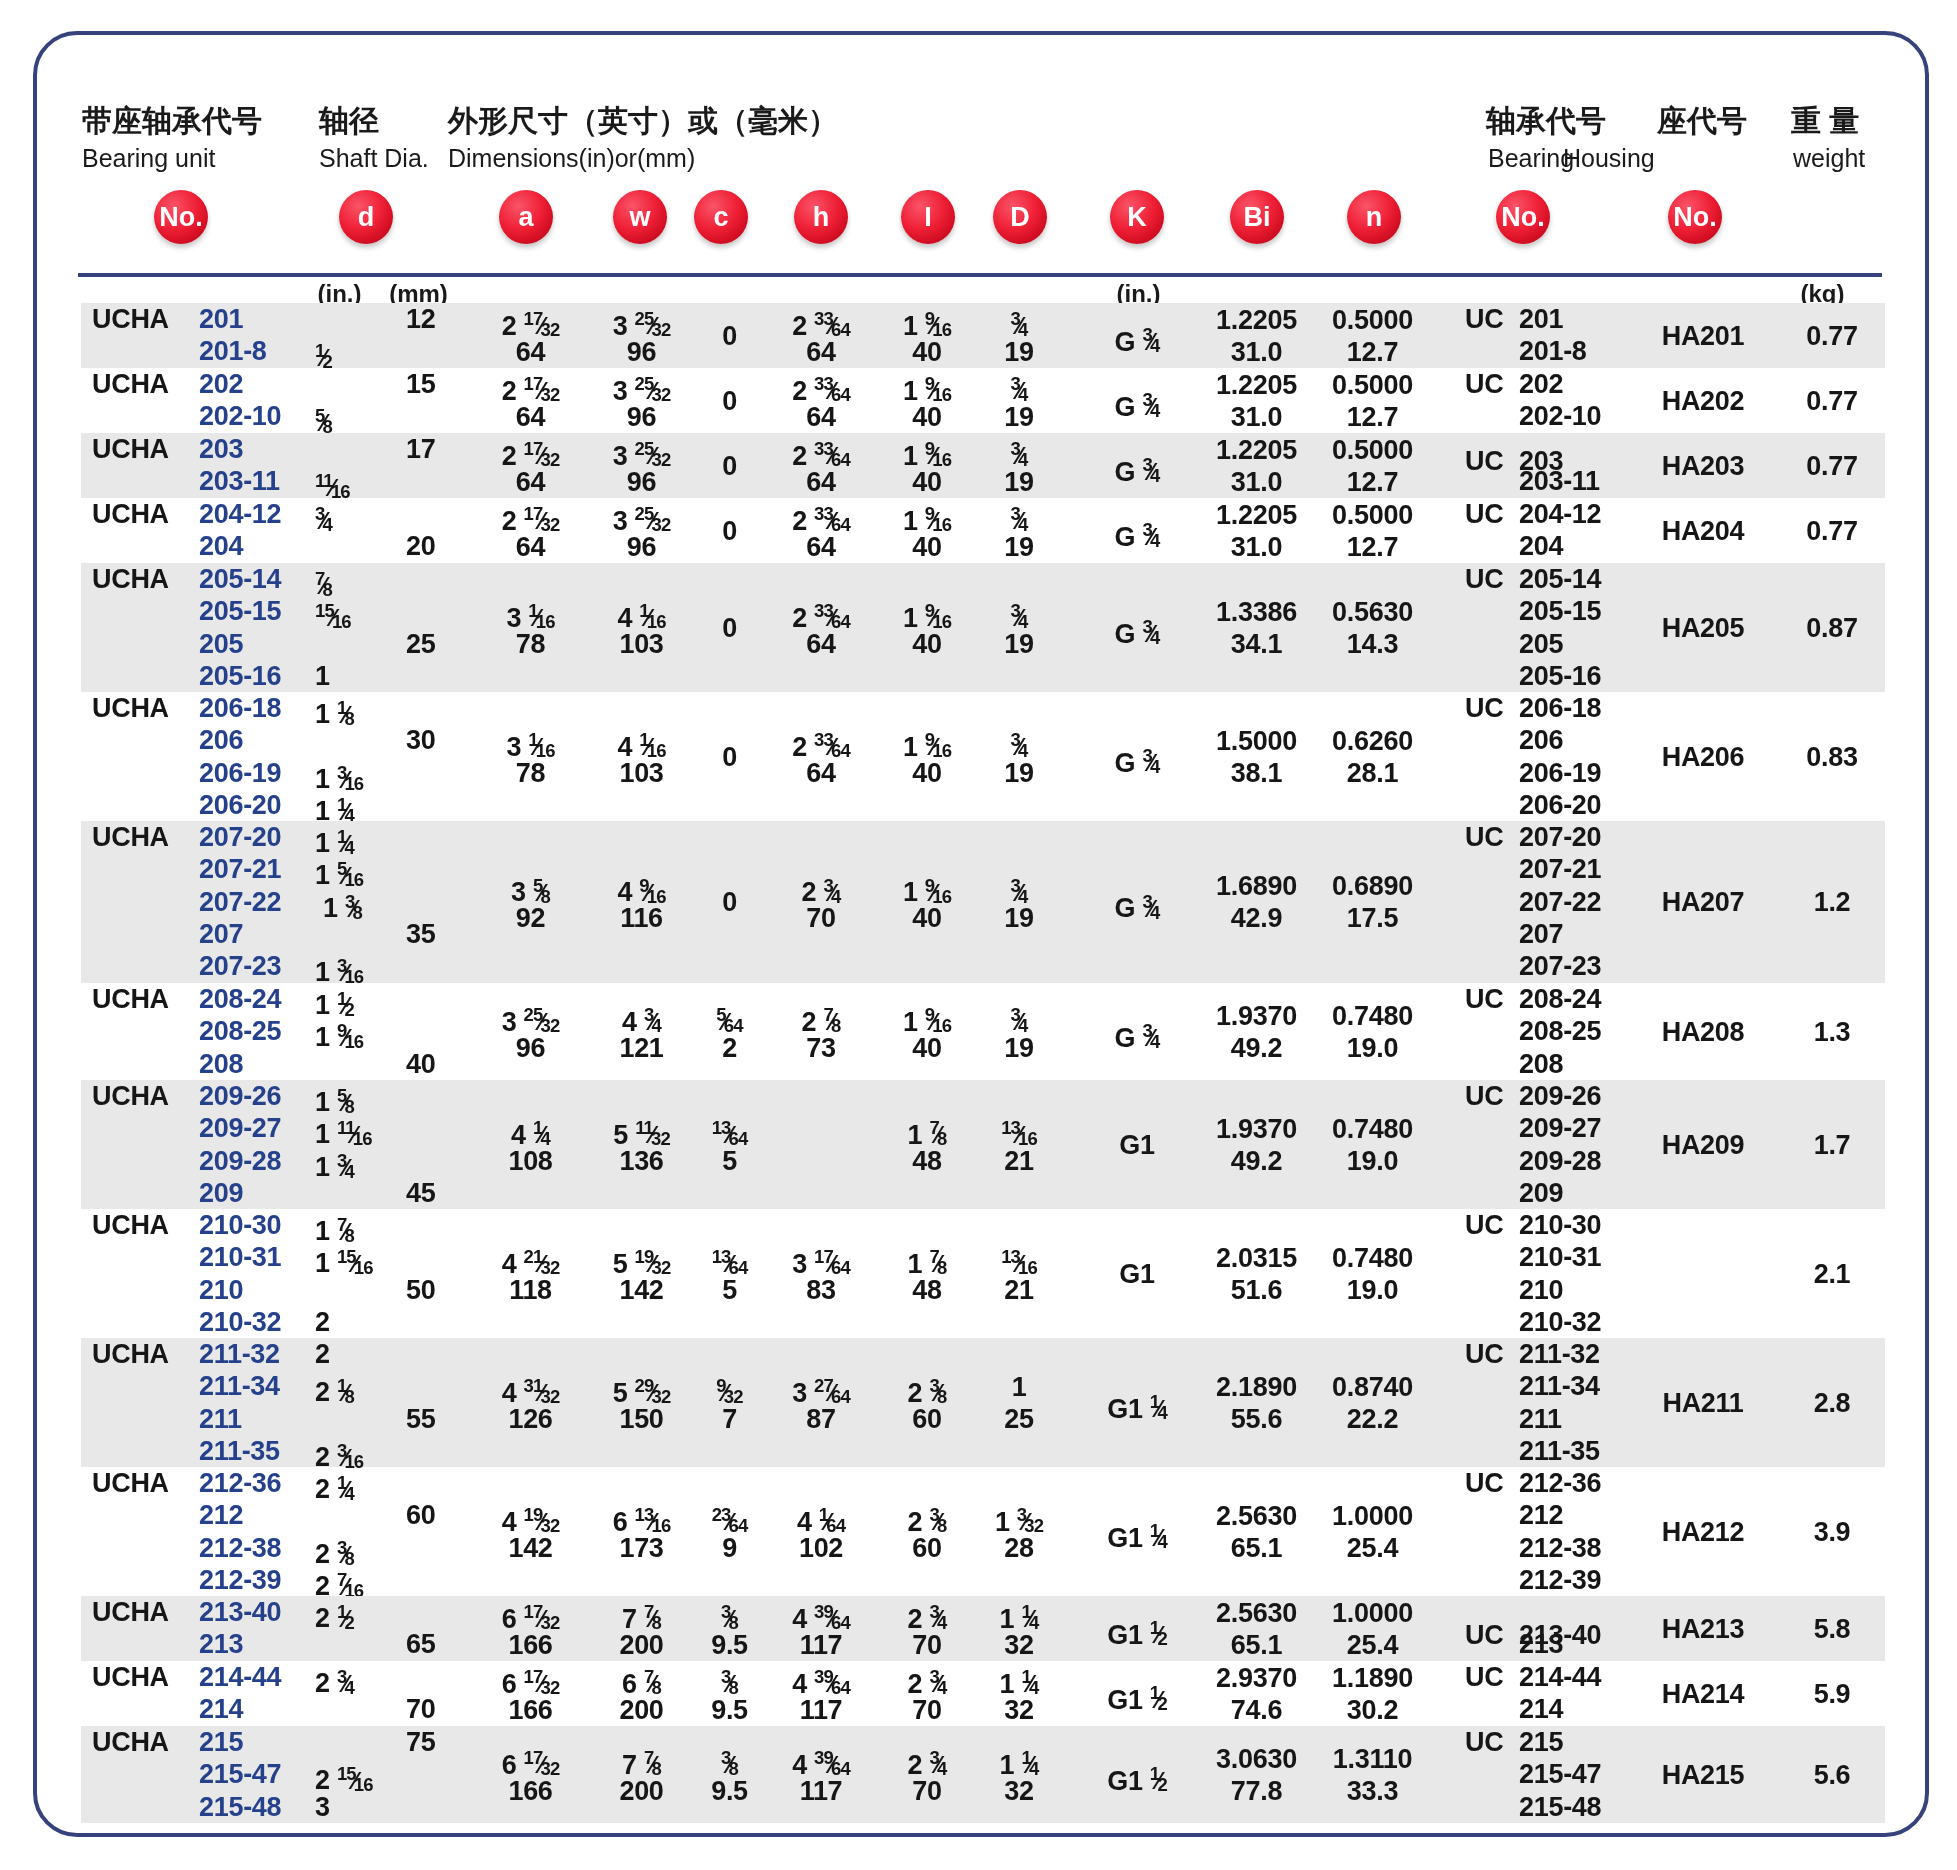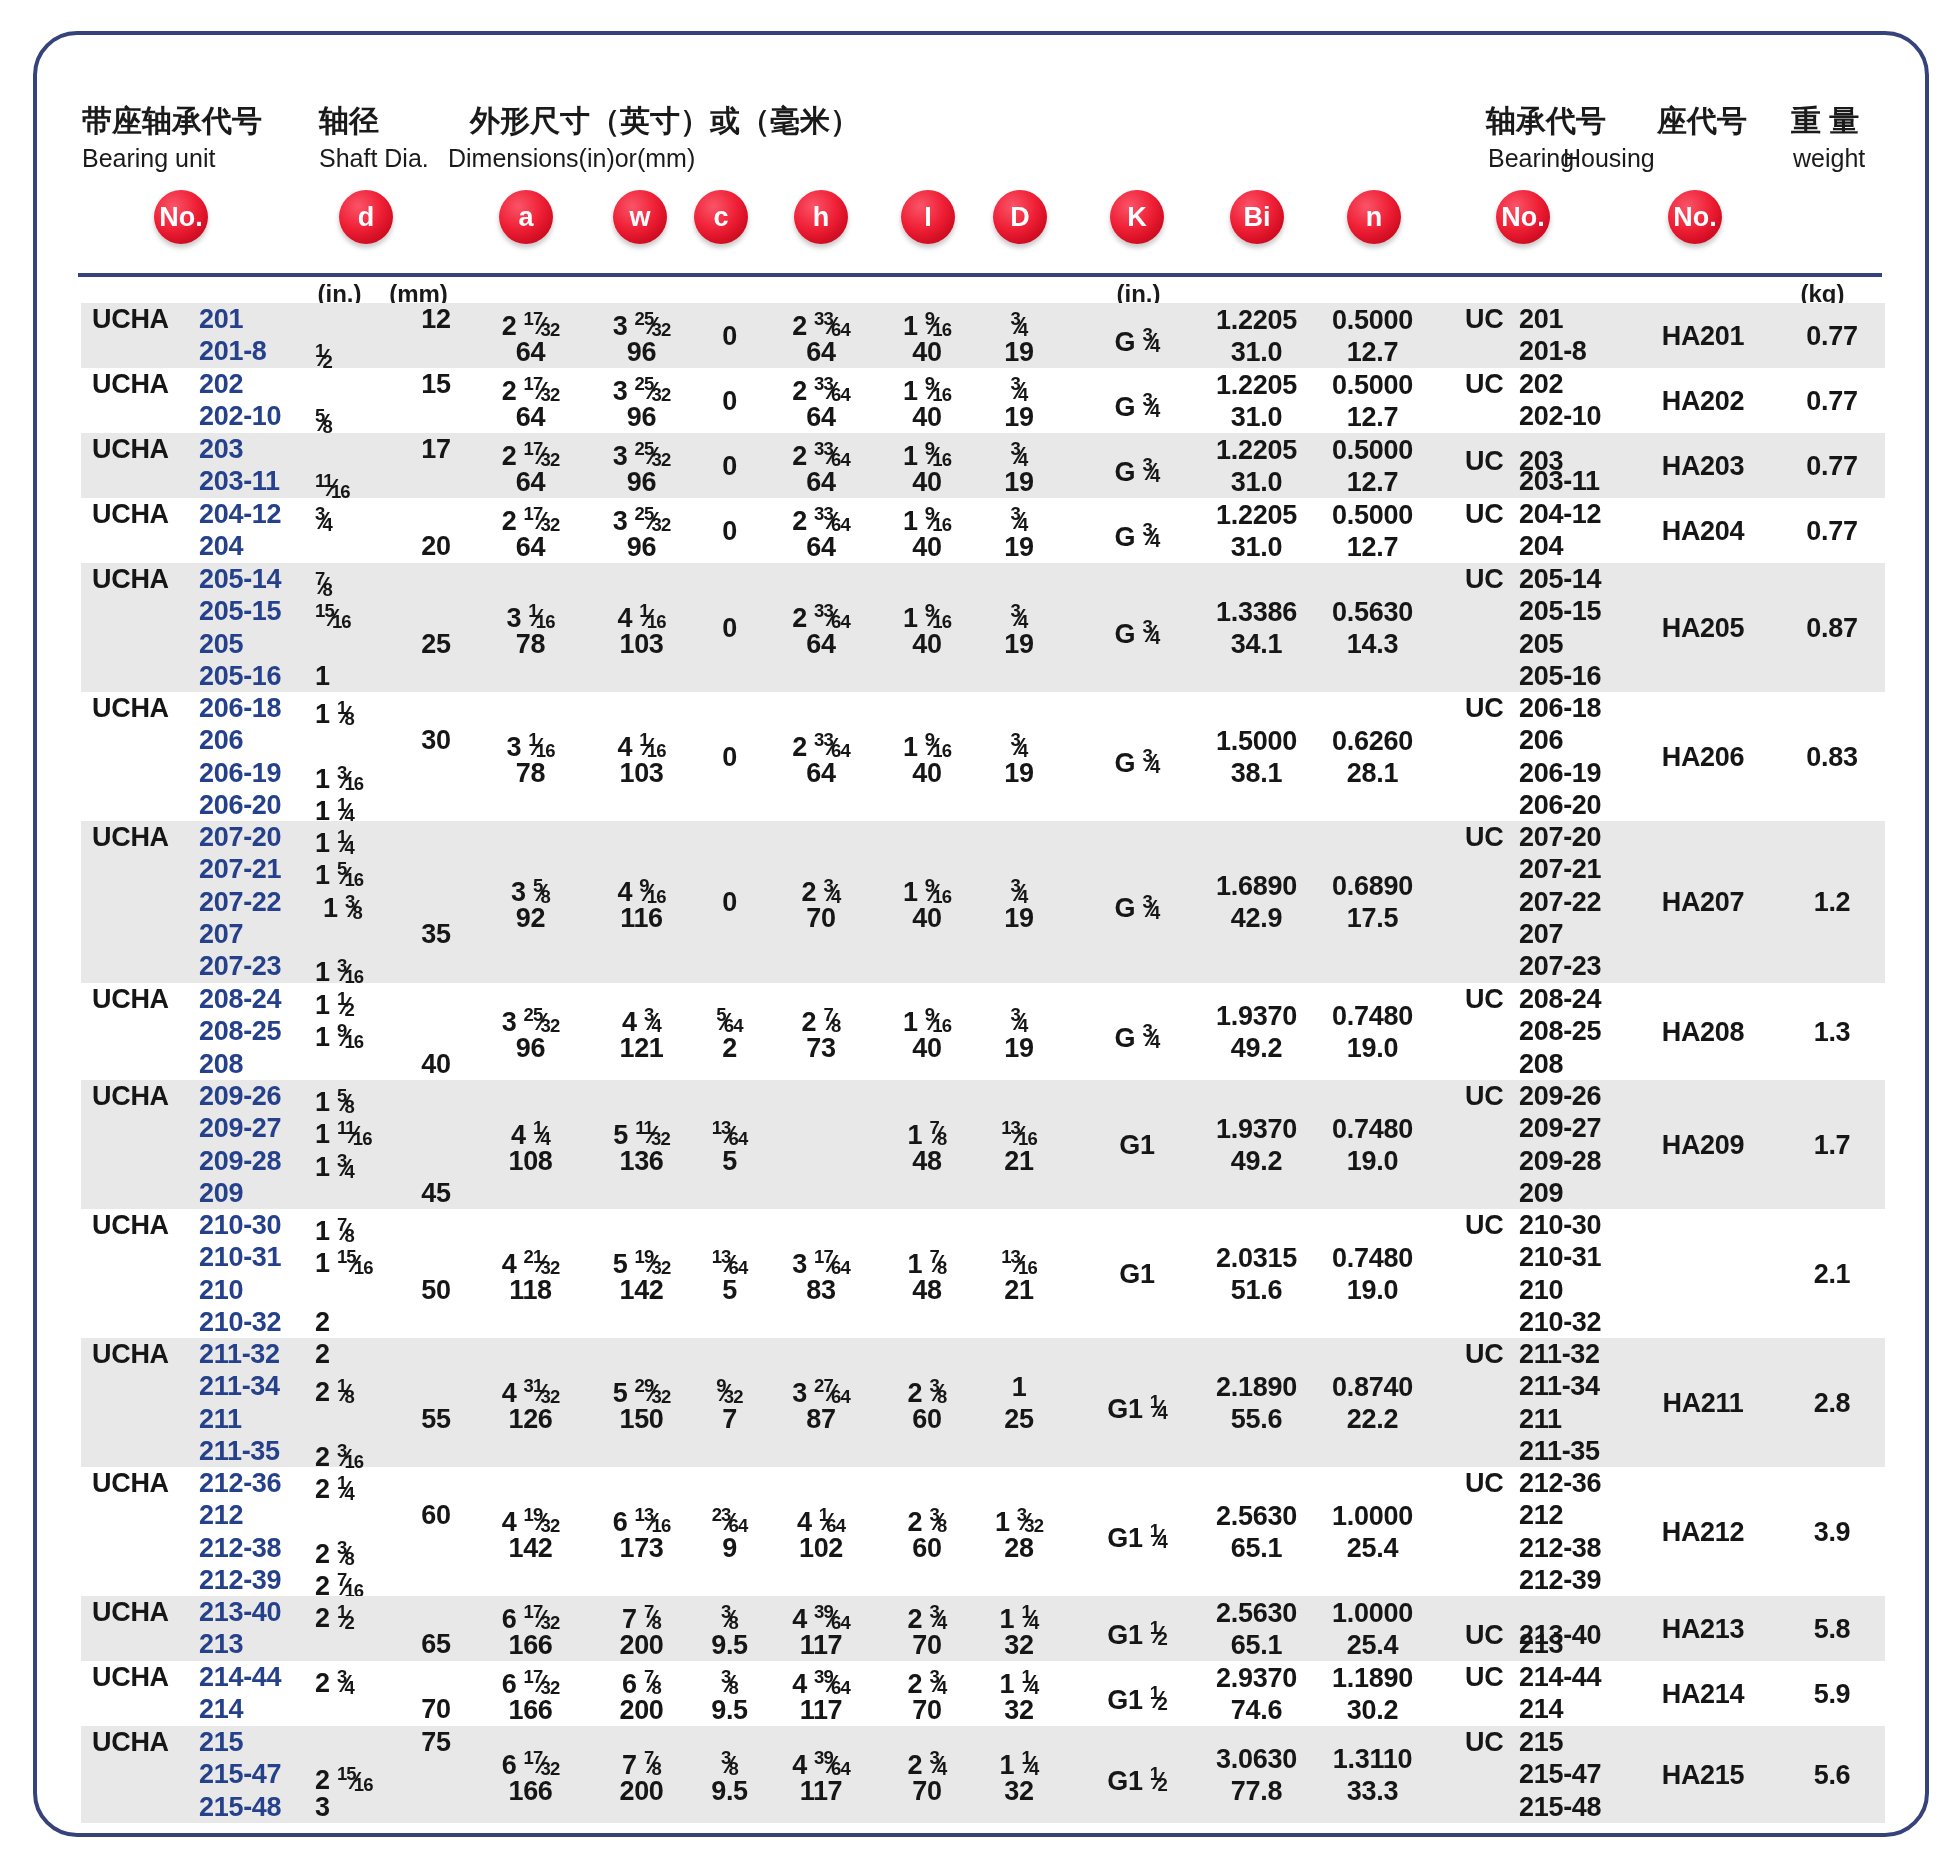--- a/index.html
+++ b/index.html
@@ -20,21 +20,21 @@
             color:#1a1a1a;text-align:center;width:83px;}
   
   .tbl{position:absolute;left:81px;top:303px;width:1804px;}
   .row{position:relative;width:100%;}
   .row.shaded{background:#e8e8e8;}
   .lnrow{position:absolute;height:32px;line-height:32px;font-weight:bold;font-size:27px;
          color:#161616;white-space:nowrap;letter-spacing:-0.3px;}
   .u-prefix{left:11px;width:103px;text-align:left;}
   .u-code{left:118px;width:115px;text-align:left;color:#26418b;}
   .u-in{left:234px;width:138px;text-align:left;}
-  .u-mm{left:325px;width:60px;text-align:center;}
+  .u-mm{left:325px;width:60px;}
   .uc-line{left:1384px;width:240px;text-align:left;}
   .uc-pre{display:inline-block;width:54px;}
   .uc-ind{padding-left:54px;}
   .cell{position:absolute;top:0;height:100%;display:flex;flex-direction:column;
         justify-content:center;align-items:center;font-weight:bold;font-size:27px;
         color:#161616;white-space:nowrap;letter-spacing:-0.3px;}
   .cell .ln{height:32px;line-height:32px;}
   .c-a{left:394px;width:111px}
   .c-w{left:505px;width:111px}
   .c-c{left:616px;width:65px}
@@ -57,21 +57,21 @@
 
 <div class="page">
   <div class="card">
 
     <div class="hzh" style="left:45px;top:66px">带座轴承代号</div>
     <div class="hen" style="left:45px;top:109px">Bearing unit</div>
 
     <div class="hzh" style="left:282px;top:66px">轴径</div>
     <div class="hen" style="left:282px;top:109px">Shaft Dia.</div>
 
-    <div class="hzh" style="left:433px;top:66px">外形尺寸（英寸）或（毫米）</div>
+    <div class="hzh" style="left:411px;top:66px">外形尺寸（英寸）或（毫米）</div>
     <div class="hen" style="left:411px;top:109px">Dimensions(in)or(mm)</div>
 
     <div class="hzh" style="left:1449px;top:66px">轴承代号</div>
     <div class="hen" style="left:1451px;top:109px">Bearing</div>
 
     <div class="hzh" style="left:1620px;top:66px">座代号</div>
     <div class="hen" style="left:1526px;top:109px">Housing</div>
 
     <div class="hzh" style="left:1754px;top:66px">重 量</div>
     <div class="hen" style="left:1756px;top:109px">weight</div>

